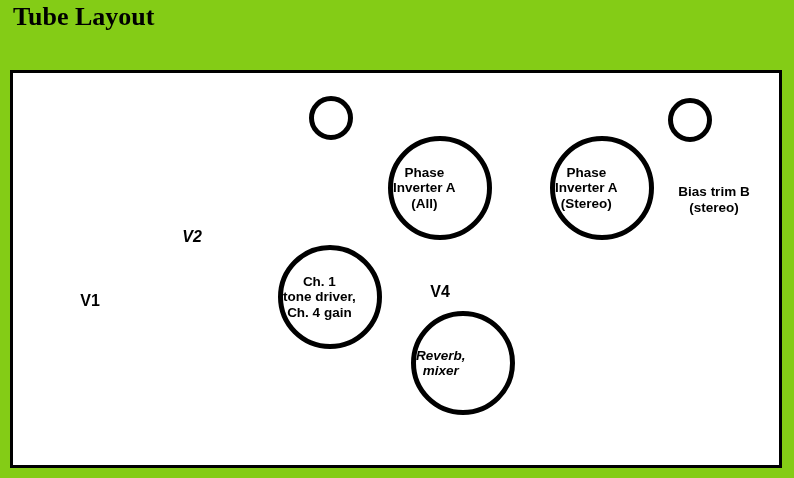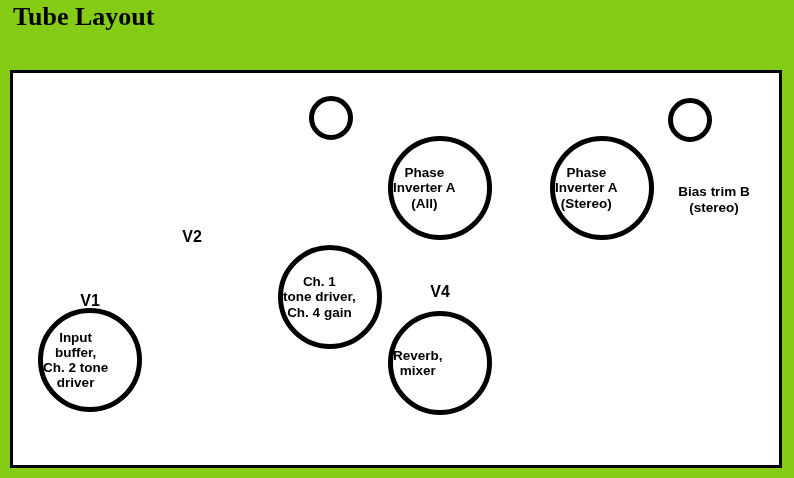--- a/index.html
+++ b/index.html
@@ -96,35 +96,29 @@
 Inverter A
 (All)</span>
   </div>
 
   <div class="tube tube-large" style="left:550px; top:136px;">
     <span class="tube-text">Phase
 Inverter A
 (Stereo)</span>
   </div>
 
-  <div class="designation" style="left:140px; top:228px;">V2</div>
+  <div class="designation" style="left:140px; top:228px;font-style:italic;">V2</div>
 
   <div class="tube tube-large" style="left:278px; top:245px;">
     <span class="tube-text">Ch. 1
 tone driver,
 Ch. 4 gain</span>
   </div>
 
   <div class="designation" style="left:388px; top:283px;">V4</div>
-  <div class="tube tube-large" style="left:388px; top:311px;">
+  <div class="tube tube-large" style="left:411px; top:311px;font-style:italic;">
     <span class="tube-text">Reverb,
 mixer</span>
   </div>
 
   <div class="designation" style="left:38px; top:292px;">V1</div>
-  <div class="tube tube-large" style="left:38px; top:308px;">
-    <span class="tube-text">Input
-buffer,
-Ch. 2 tone
-driver</span>
-  </div>
 
 </div>
 
 </body></html>

